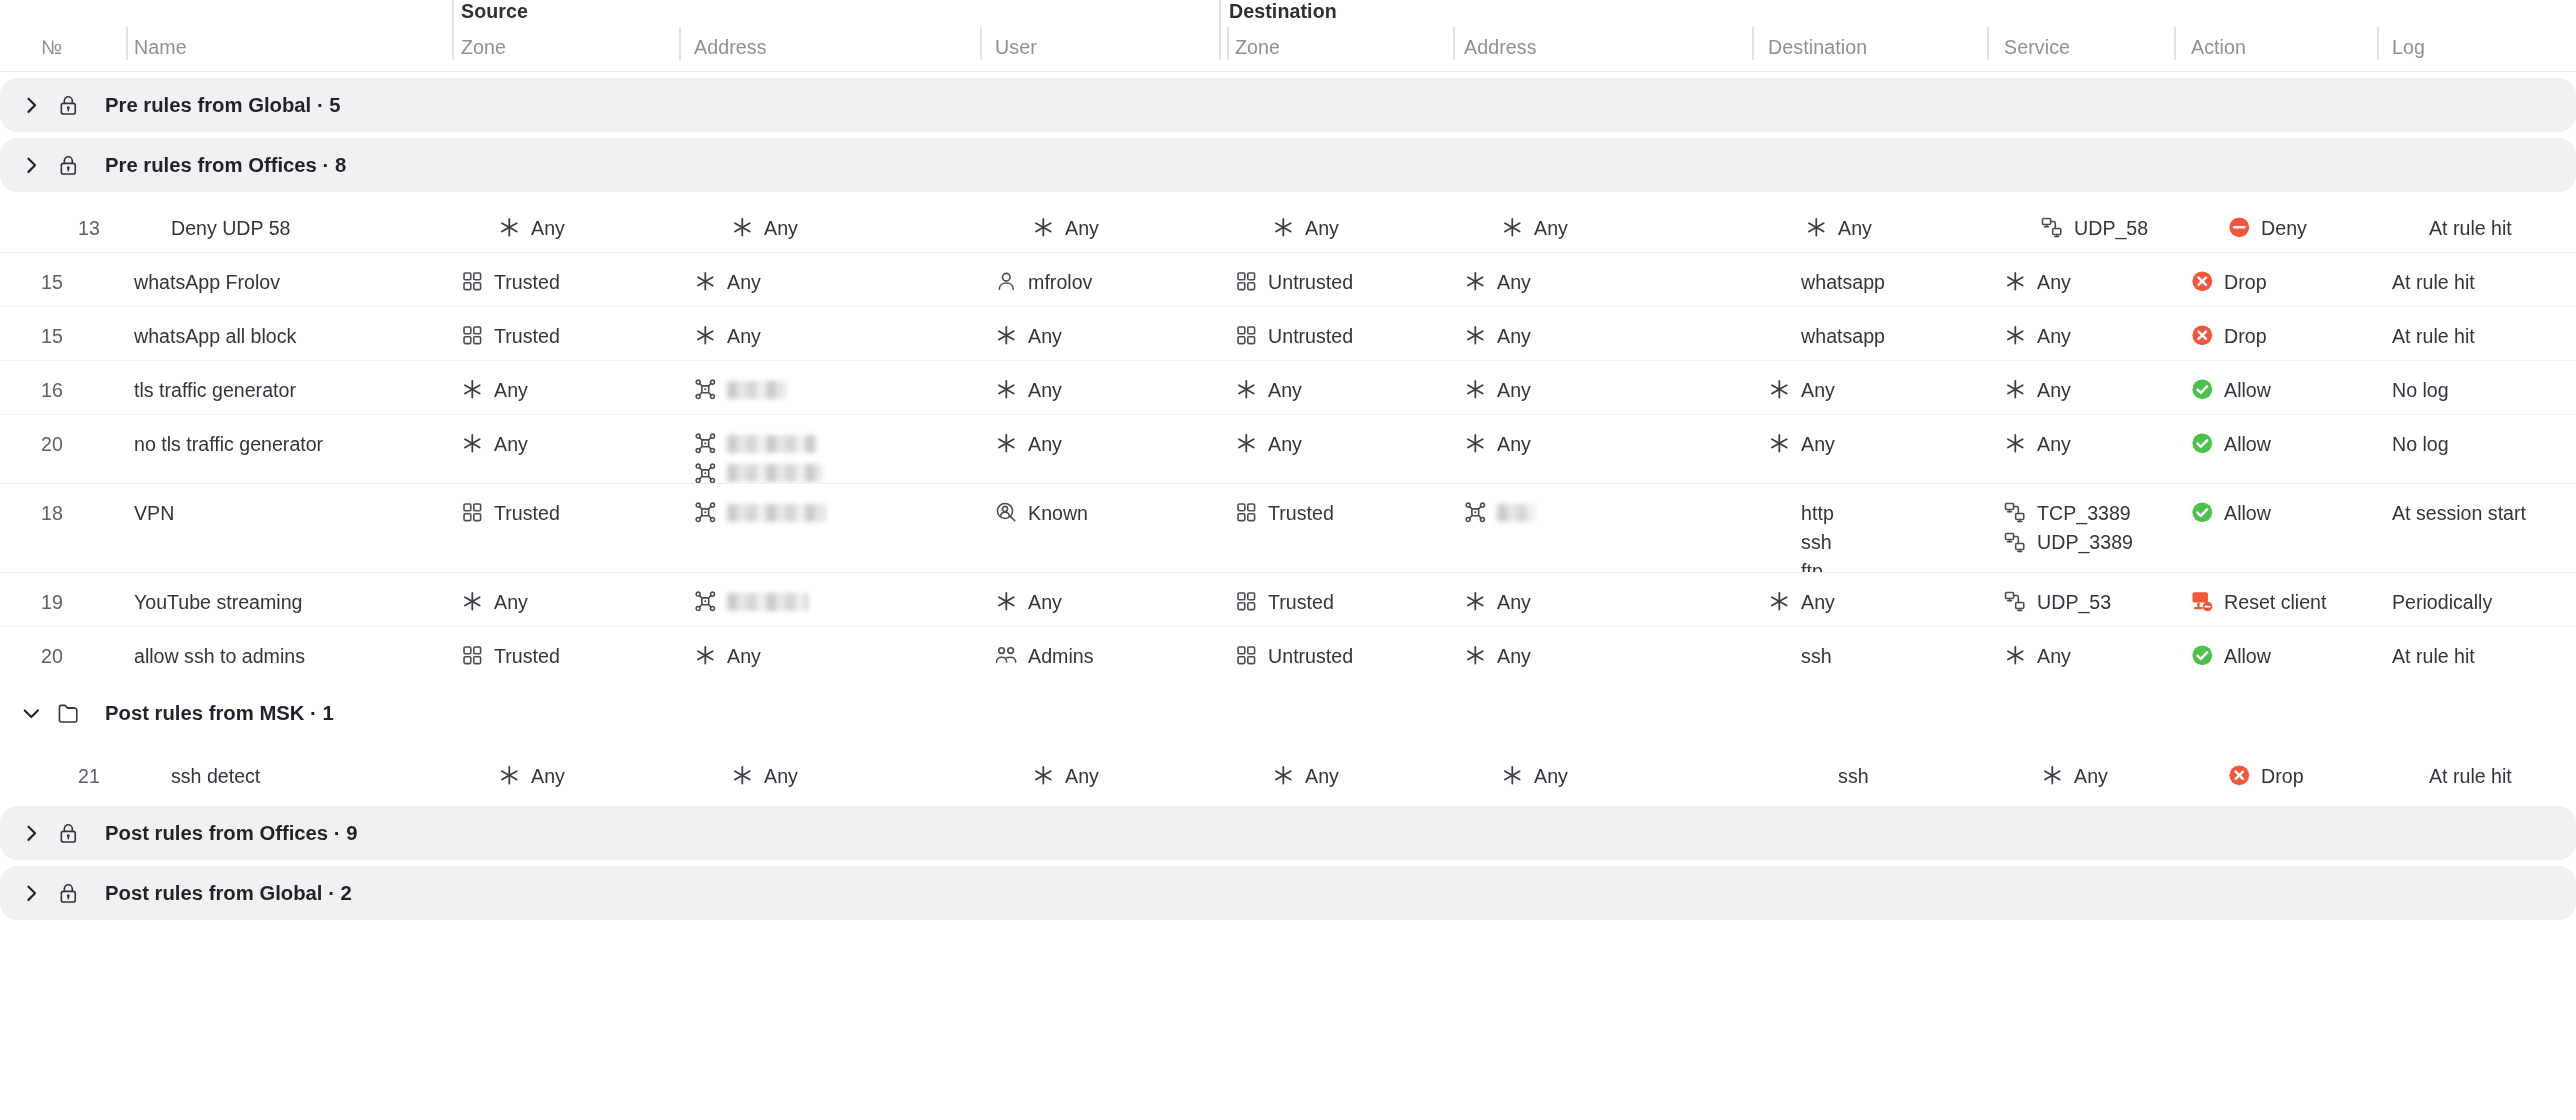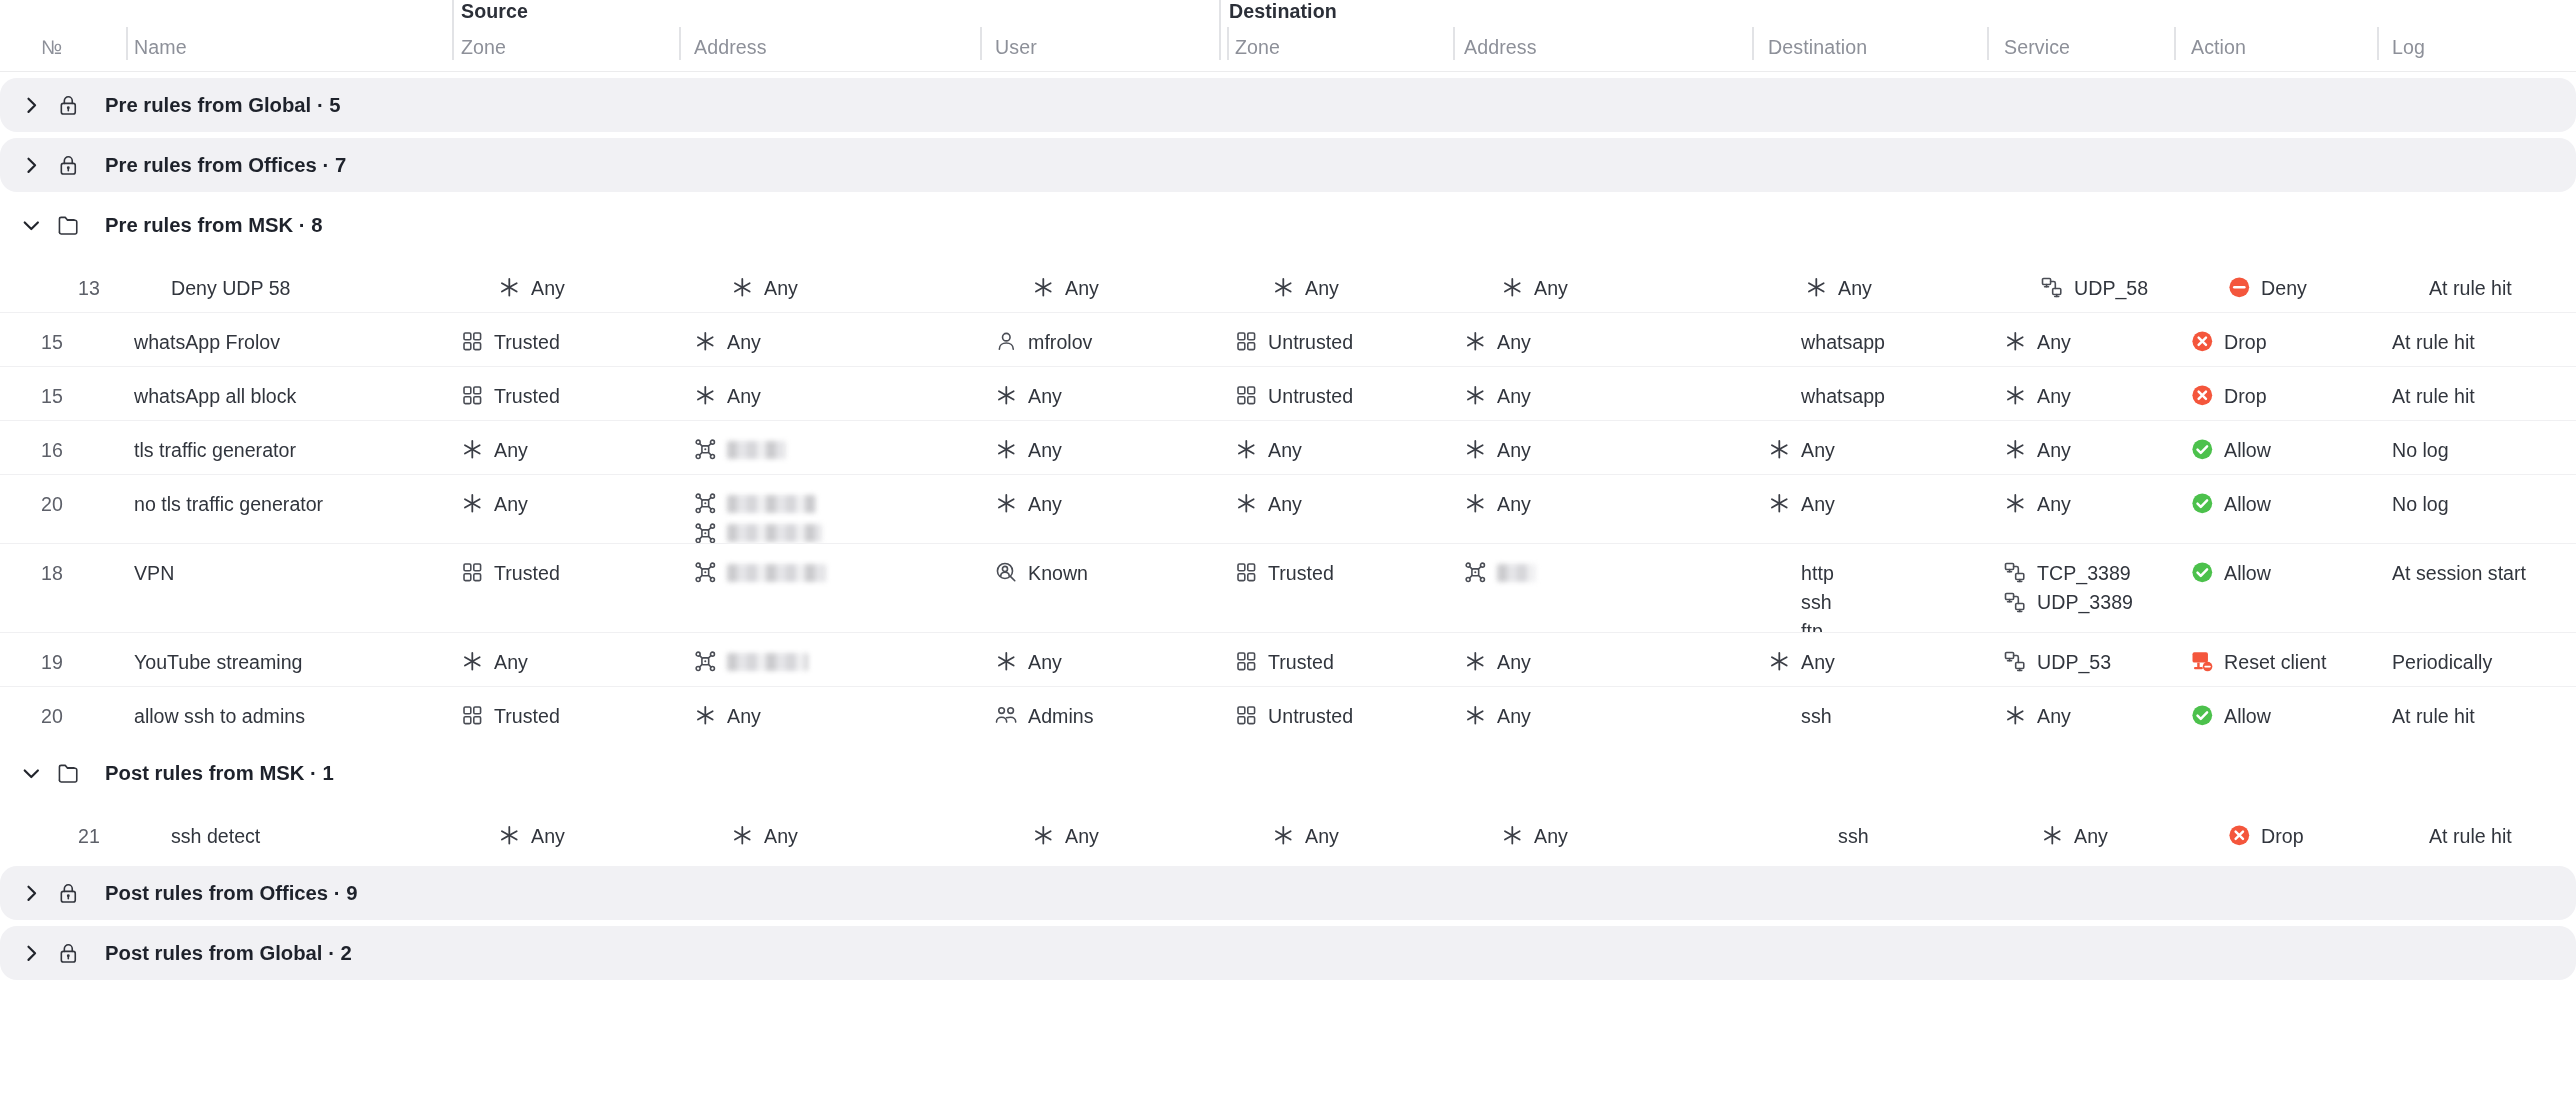--- a/index.html
+++ b/index.html
@@ -192,37 +192,21 @@
           <span class="gicon">
           <svg class="ico" viewBox="0 0 24 24">
         <g stroke="#32353d" stroke-width="1.7" fill="none" stroke-linecap="round" stroke-linejoin="round">
           <rect x="4.6" y="10" width="14.8" height="11.2" rx="2.2"></rect>
           <path d="M7.8 10V7.2a4.2 4.2 0 0 1 8.4 0V10"></path>
           <circle cx="12" cy="14.6" r="1.5" fill="#32353d" stroke="none"></circle>
           <line x1="12" y1="15.4" x2="12" y2="17.8"></line>
         </g>
           </svg>
         </span>
-          <span class="gtitle">Pre rules from Offices · 7</span>
-        </div>
-      <div class="grouprow ">
-          <span class="chev">
-            <svg class="ico" viewBox="0 0 24 24">
-        <path d="M5 9l7 7 7-7" stroke="#22252c" stroke-width="2.3" fill="none" stroke-linecap="round" stroke-linejoin="round"></path>
-          </svg>
-        </span>
-          <span class="gicon">
-          <svg class="ico" viewBox="0 0 24 24">
-        <g stroke="#32353d" stroke-width="1.7" fill="none" stroke-linecap="round" stroke-linejoin="round">
-          <path d="M2.6 19.4V5.4a1.8 1.8 0 0 1 1.8-1.8h4.3l2.2 2.6h7.1"></path>
-          <path d="M2.6 19.4a1.8 1.8 0 0 0 1.8 1.8h14.8a1.8 1.8 0 0 0 1.8-1.8V8.4a1.8 1.8 0 0 0-1.8-1.8h-8"></path>
-        </g>
-          </svg>
-        </span>
-          <span class="gtitle">Pre rules from MSK · 8</span>
+          <span class="gtitle">Pre rules from Offices · 8</span>
         </div>
       <div class="rulerow h-single notop">
         <div class="num" style="left:41px">13</div>
         <div class="name" style="left:134px">Deny UDP 58</div>
         <div class="cell" style="left:461px">
           <span class="cellline">
                     <svg class="ico" viewBox="0 0 24 24">
         <g stroke="#3b3e46" stroke-width="1.9" stroke-linecap="round">
           <line x1="12" y1="3.2" x2="12" y2="20.8"></line>
           <line x1="4.2" y1="7.6" x2="19.8" y2="16.4"></line>

